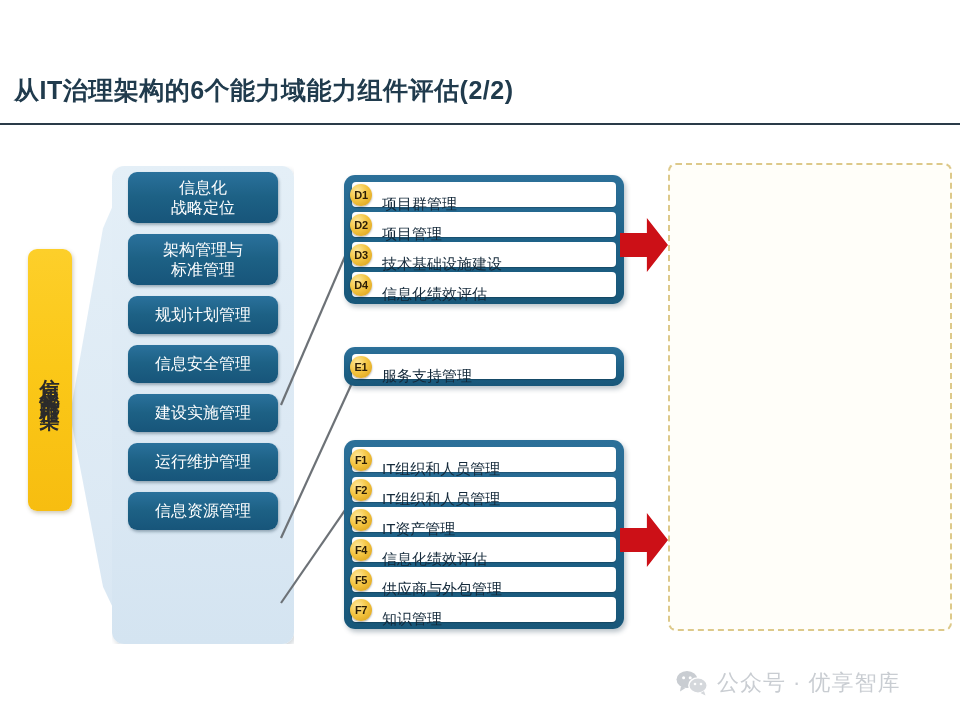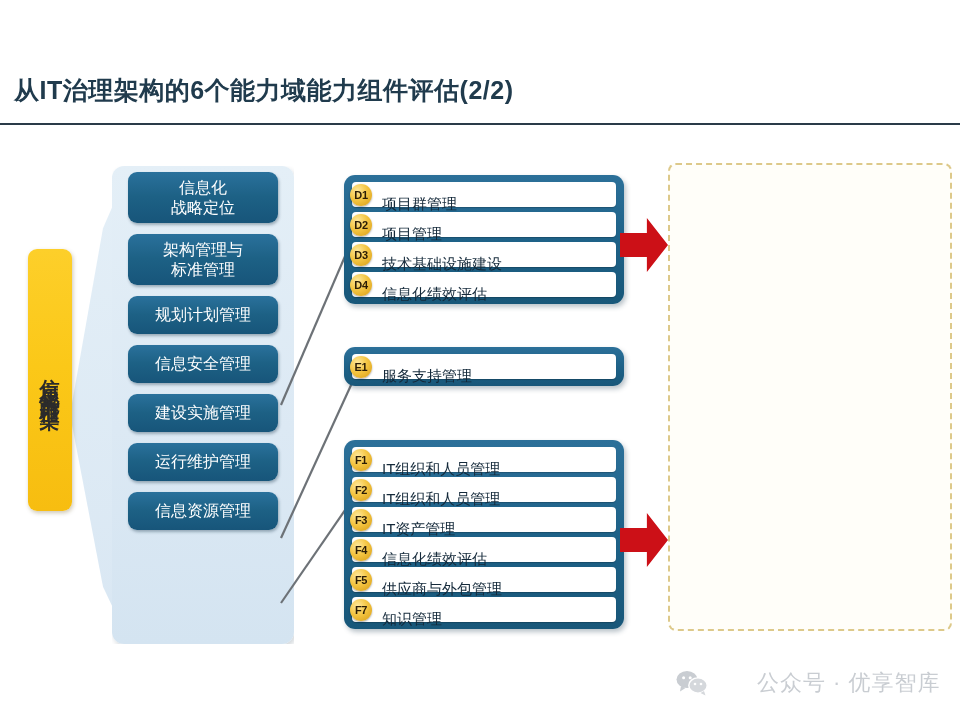--- a/index.html
+++ b/index.html
@@ -205,21 +205,20 @@
     position: absolute;
     left: 676px; top: 668px;
     display: flex; align-items: center; gap: 9px;
     z-index: 6;
   }
   .watermark .wm-text {
     font-size: 22px;
     color: #c9cdd2;
     letter-spacing: 1px;
     white-space: nowrap;
-    margin-left: 40px;
   }
 </style>
 </head>
 <body>
 
 <div class="title">从IT治理架构的6个能力域能力组件评估(2/2)</div>
 <div class="title-rule"></div>
 
 <div class="left-notch"></div>
 <div class="left-panel"></div>

